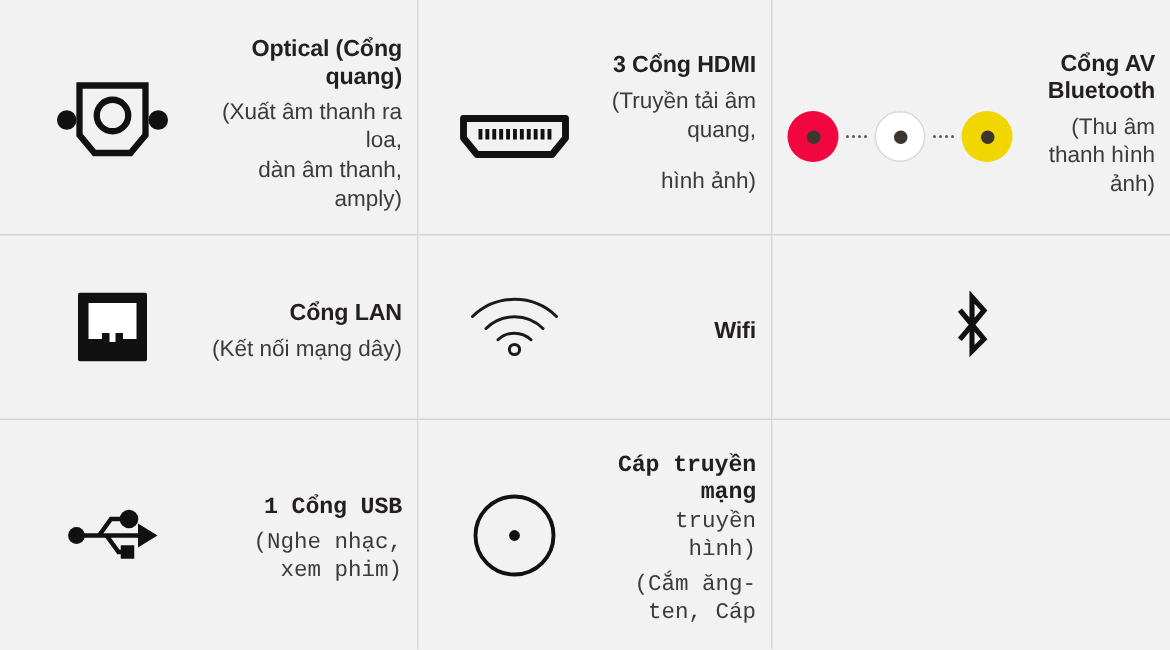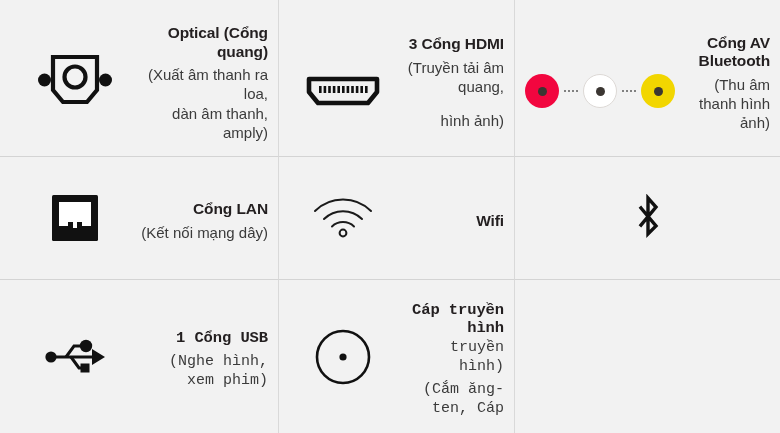--- a/index.html
+++ b/index.html
@@ -243,33 +243,33 @@
           <path d="M28 21 L36 32 H43"></path>
         </g>
         <circle cx="8" cy="21" r="5.6" fill="#111111"></circle>
         <circle cx="43" cy="10" r="6.2" fill="#111111"></circle>
         <rect x="37.5" y="27.5" width="9" height="9" fill="#111111"></rect>
         <path d="M49 13 L62 21 L49 29 Z" fill="#111111"></path>
       </svg>
     </div>
     <div class="labels">
       <p class="title">1 Cổng USB</p>
-      <p class="subtitle">(Nghe hình, xem phim)</p>
+      <p class="subtitle">(Nghe nhạc, xem phim)</p>
     </div>
   </div>
 
   <div class="cell r3 bd-r">
     <div class="icon-wrap">
       <svg width="58" height="58" viewBox="0 0 58 58" aria-hidden="true">
         <circle cx="29" cy="29" r="26" fill="none" stroke="#111111" stroke-width="2.6"></circle>
         <circle cx="29" cy="29" r="3.6" fill="#111111"></circle>
       </svg>
     </div>
     <div class="labels">
-      <p class="title">Cáp truyền hình</p>
+      <p class="title">Cáp truyền mạng</p>
       <p class="subtitle" style="margin-top:0">truyền hình)</p>
       <p class="subtitle">(Cắm ăng-ten, Cáp</p>
     </div>
   </div>
 
   <div class="cell r3"></div>
 
 </div>
 
 </body></html>

